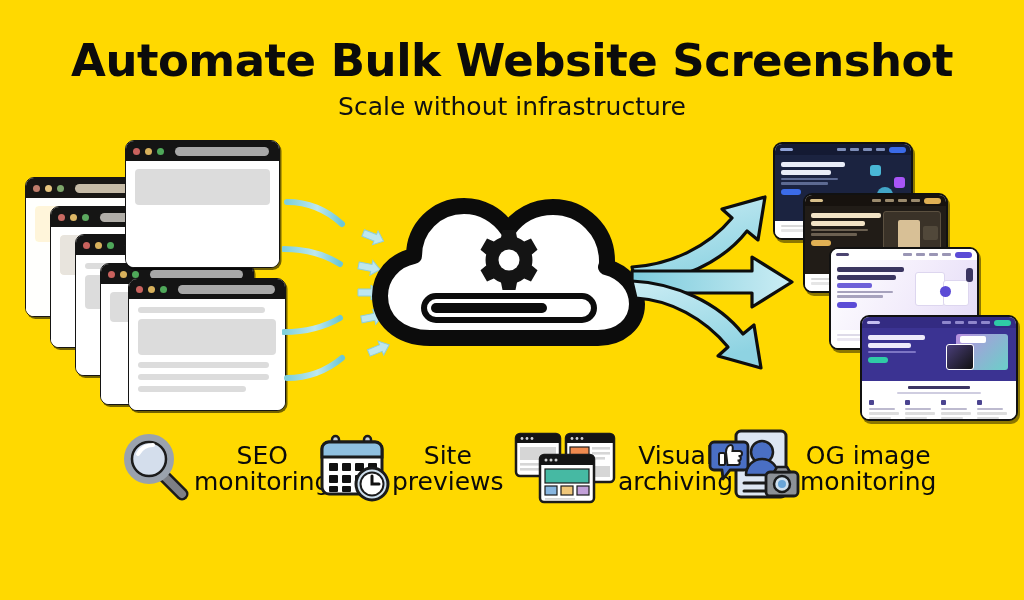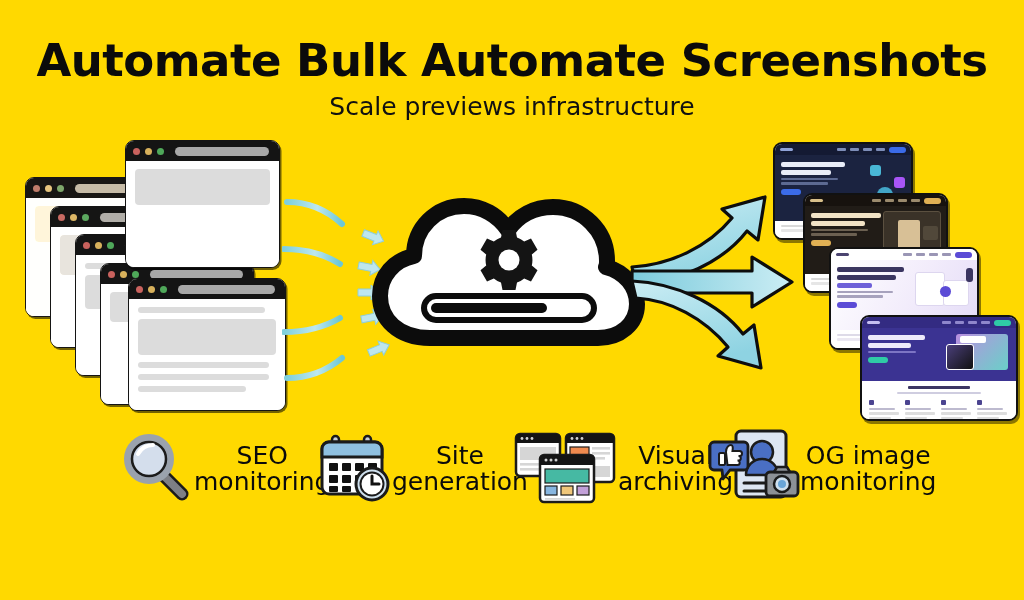--- a/index.html
+++ b/index.html
@@ -116,22 +116,22 @@
   .feat .flabel {
     margin-top: 4px; text-align: center; font-size: 25px; line-height: 1.06;
     color: #0b0b0b; font-weight: 400; white-space: pre-line;
   }
 </style>
 </head>
 <body>
 
 <div id="stage">
 
-  <div class="title">Automate Bulk Automate Screenshots</div>
-  <div class="subtitle">Scale previews infrastructure</div>
+  <div class="title">Automate Bulk Website Screenshot</div>
+  <div class="subtitle">Scale without infrastructure</div>
 
   <div class="winstack">
 
     <div class="win" id="win1">
       <div class="bar">
         <span class="dot r"></span>
         <span class="dot y"></span>
         <span class="dot g"></span>
         <span class="urlbar"></span>
       </div>
@@ -465,21 +465,21 @@
             <rect x="39" y="45" width="9" height="8" rx="1"></rect>
             <rect x="13" y="56" width="9" height="6" rx="1"></rect>
               <rect x="26" y="56" width="9" height="6" rx="1"></rect>
           </g>
           <circle cx="56" cy="54" r="16" fill="#cfe0ee" stroke="#1b1b1b" stroke-width="3"></circle>
           <circle cx="56" cy="54" r="11.5" fill="#ffffff" stroke="#1b1b1b" stroke-width="2"></circle>
           <path d="M56,46 L56,54 L63,54" stroke="#111" stroke-width="3" fill="none" stroke-linecap="round"></path>
         </svg>
       </div>
       <div class="flabel">Site
-generation</div>
+previews</div>
     </div>
 
     <div class="feat">
       <div class="ico">
         <svg width="106" height="76" viewBox="0 0 106 76">
 
           <g>
             <rect x="4" y="5" width="44" height="42" rx="4" fill="#fff" stroke="#1b1b1b" stroke-width="2.5"></rect>
             <path d="M4,9 a4,4 0 0,1 4,-4 h36 a4,4 0 0,1 4,4 v5 H4 Z" fill="#141414"></path>
             <circle cx="10" cy="9.5" r="1.4" fill="#d2d2d2"></circle>

